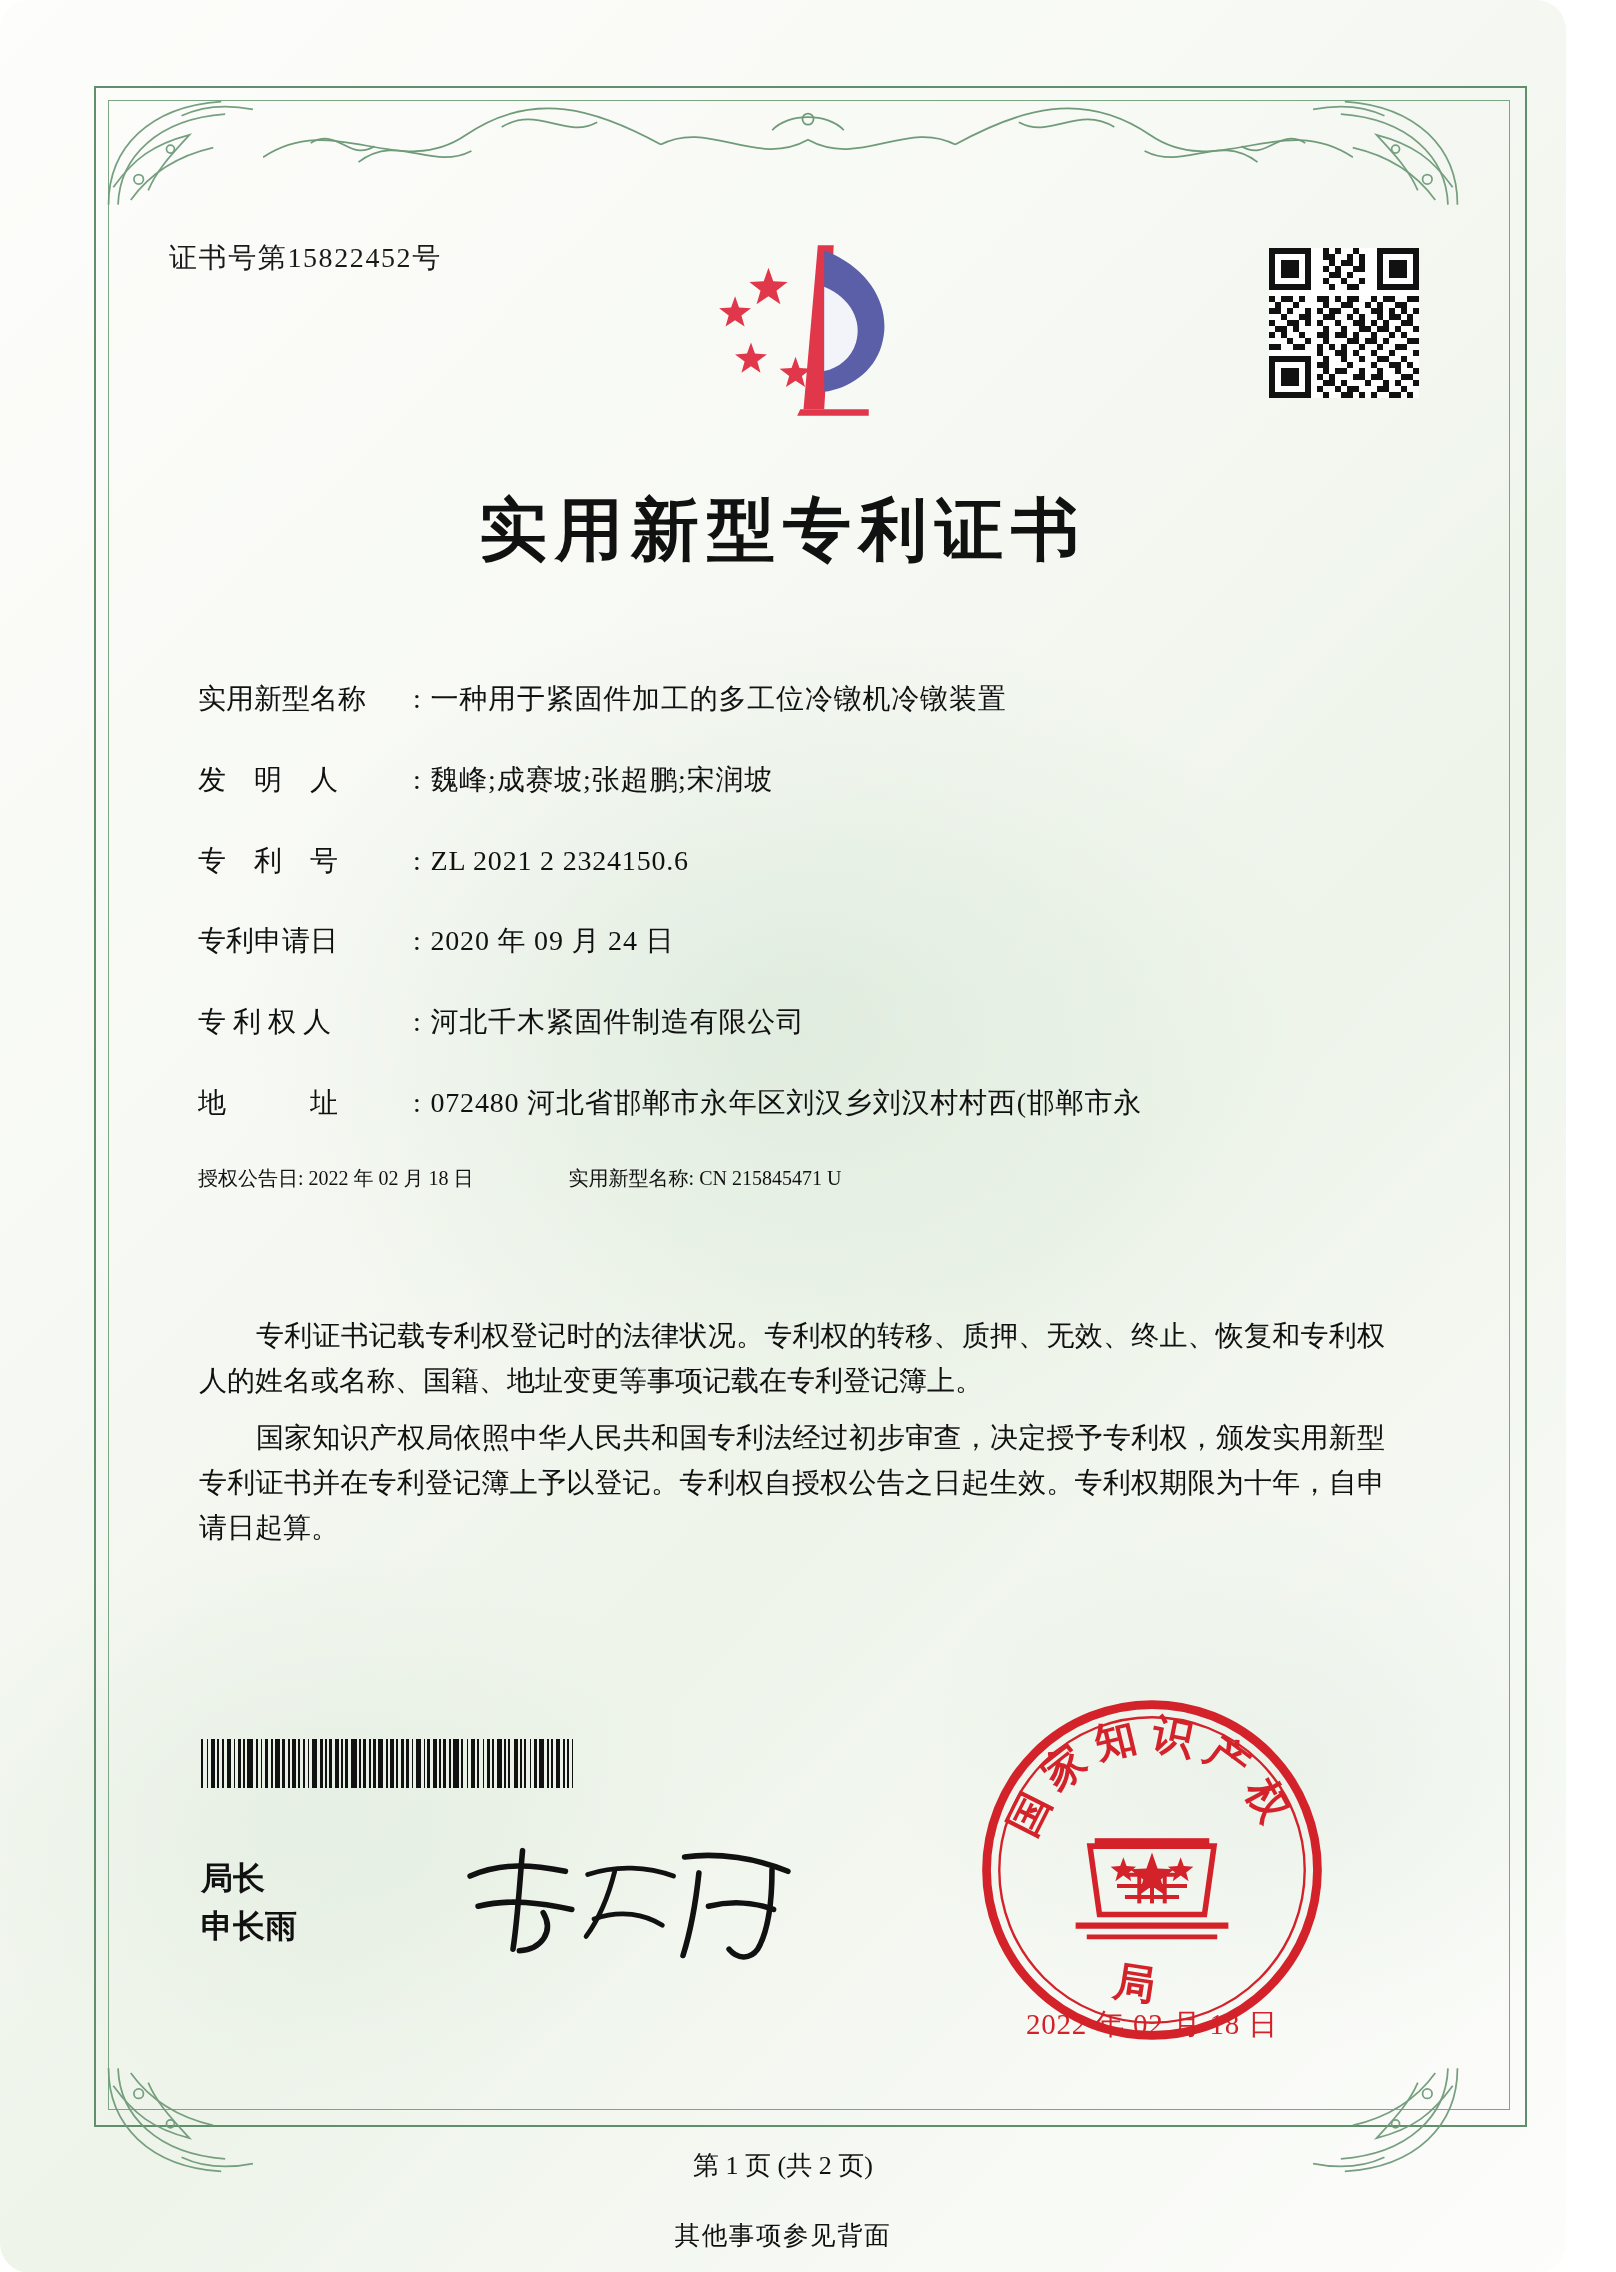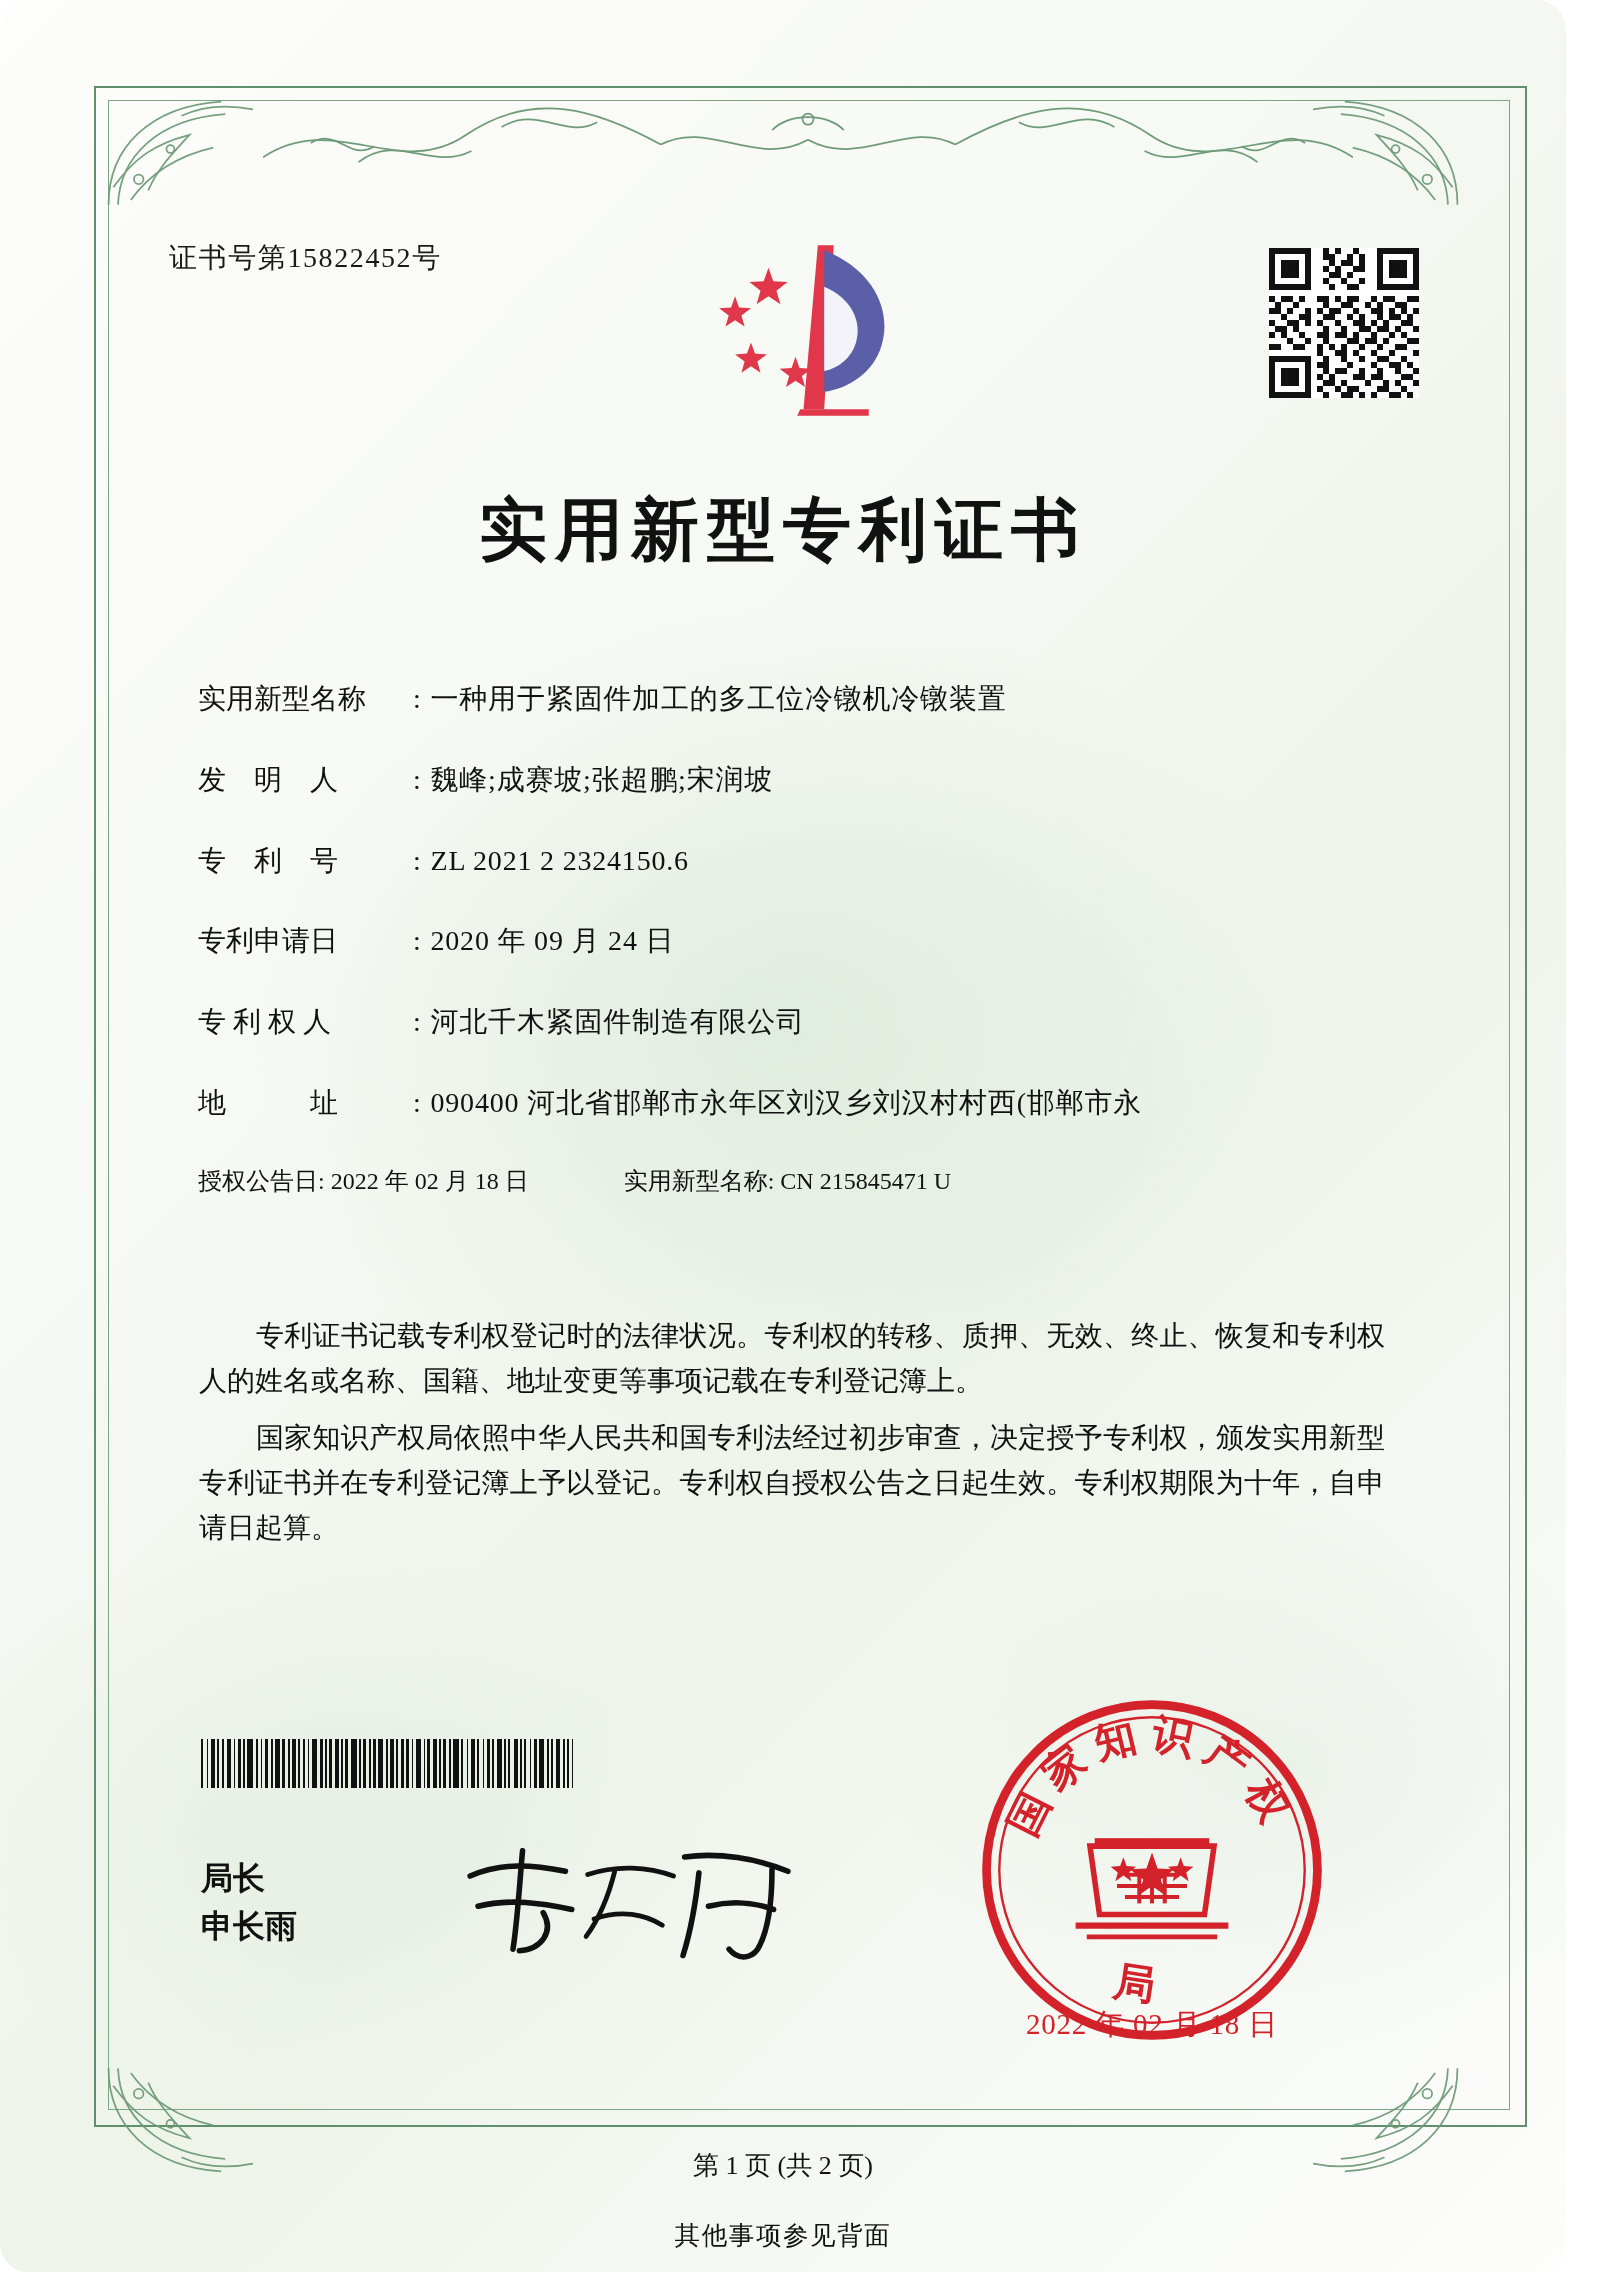--- a/index.html
+++ b/index.html
@@ -116,21 +116,21 @@
   .field-colon { width: 17.5px; flex: 0 0 17.5px; }
   .field-value {
     flex: 1 1 auto;
     letter-spacing: 0.8px;
   }
   .field-value .line2 { display: block; padding-left: 0; }
 
   .row-dual {
     display: flex;
     align-items: flex-start;
-    font-size: 24px;
+    font-size: 20px;
     margin-bottom: 32px;
     margin-top: 38px;
   }
   .row-dual .seg2 { margin-left: 95px; }
 
   .body-text {
     position: absolute;
     left: 199px; top: 1313px;
     width: 1186px;
     font-size: 28px;
@@ -481,21 +481,21 @@
     <div class="field-row">
       <span class="field-label">专 利 权 人</span>
       <span class="field-colon">:</span>
       <span class="field-value">河北千木紧固件制造有限公司</span>
     </div>
 
     <div class="field-row">
       <span class="field-label">地　　　址</span>
       <span class="field-colon">:</span>
       <span class="field-value">
-        <span>090400 河北省邯郸市永年区刘汉乡刘汉村村西(邯郸市永</span>
+        <span>072480 河北省邯郸市永年区刘汉乡刘汉村村西(邯郸市永</span>
       </span>
     </div>
 
     <div class="row-dual">
       <span class="seg1">
         <span>授权公告日</span><span>: </span><span>2022 年 02 月 18 日</span>
       </span>
       <span class="seg2">
         <span>实用新型名称</span><span>: </span><span>CN 215845471 U</span>
       </span>

